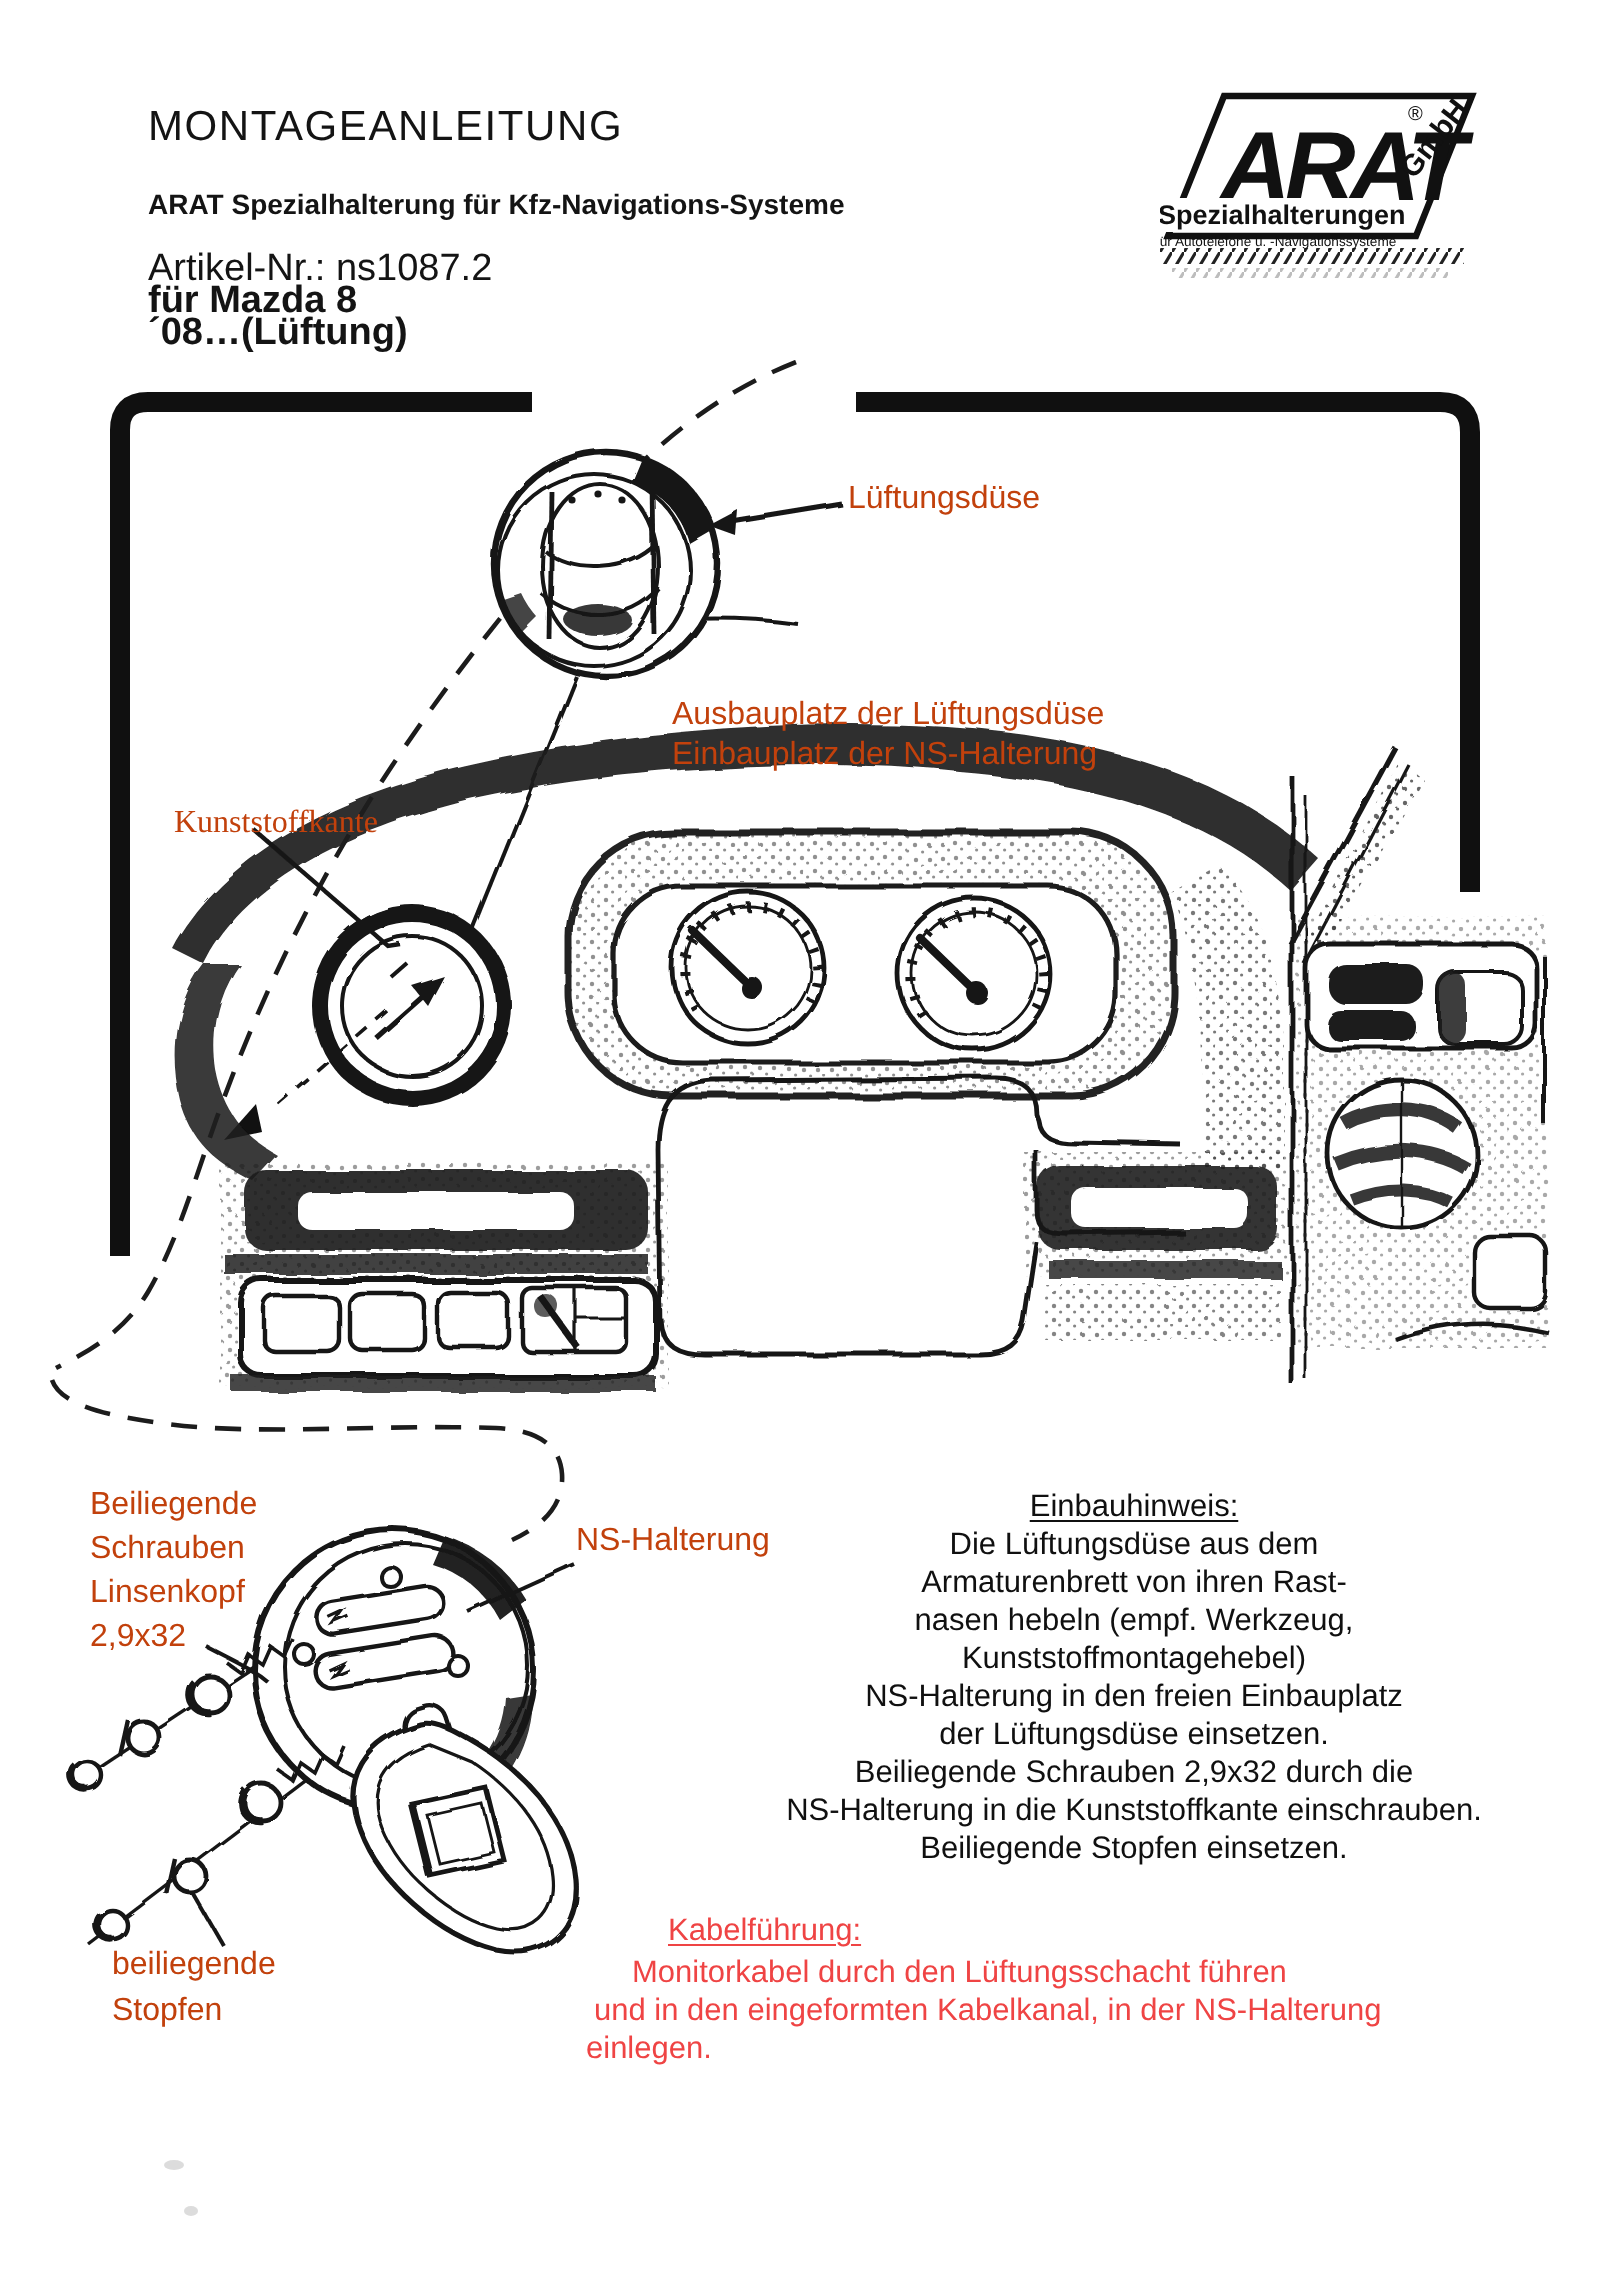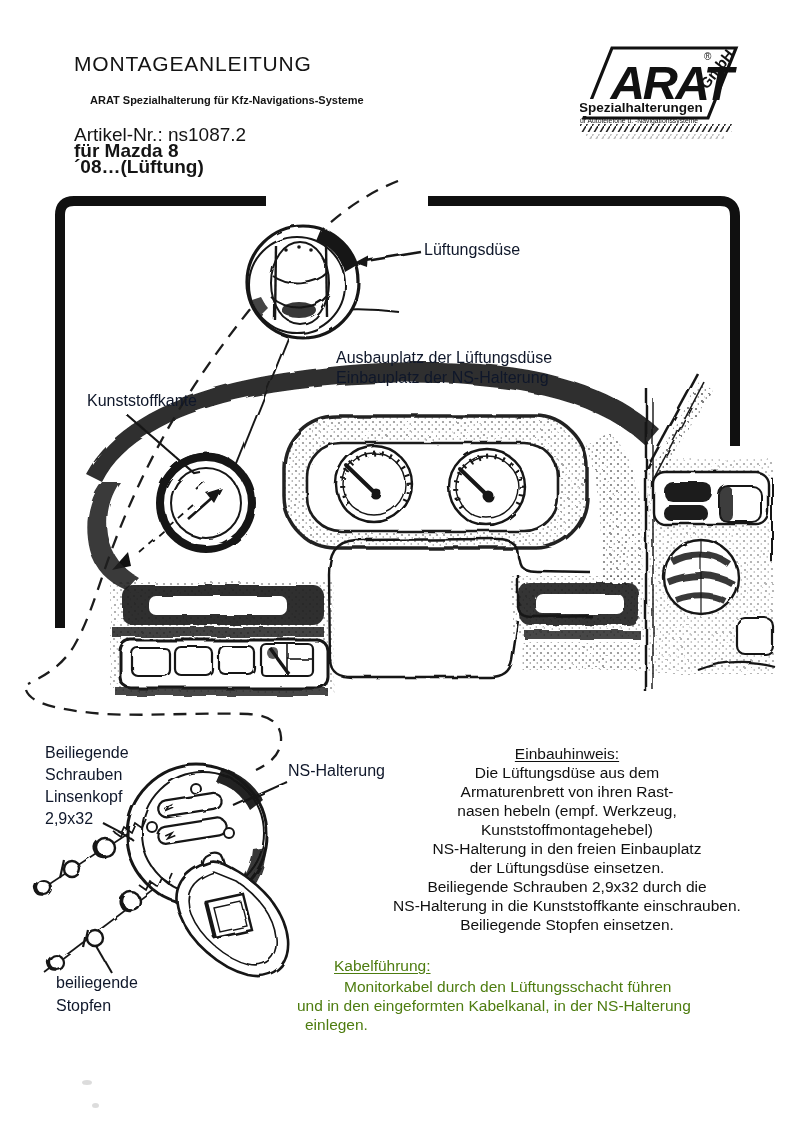--- a/index.html
+++ b/index.html
@@ -3,37 +3,37 @@
 <meta charset="utf-8">
 <style>
   * { margin:0; padding:0; box-sizing:border-box; }
   html,body { background:#ffffff; }
   body {
     width:802px; height:1142px; position:relative; overflow:hidden;
     font-family:"Liberation Sans", sans-serif; color:#141414;
   }
   .abs { position:absolute; }
   .doc-title { left:74px; top:52px; font-size:21px; font-weight:normal; letter-spacing:0.8px; }
-  .doc-subtitle { left:74px; top:94px; font-size:11px; font-weight:bold;margin-left:16px; }
+  .doc-subtitle { left:74px; top:94px; font-size:14px; font-weight:bold; }
   .meta { left:74px; top:127px; font-size:19px; line-height:16px; }
   .meta .bold { font-weight:bold; }
-  .dia-label { font-size:16px; color:#0f172a; white-space:pre-line; line-height:19px; }
+  .dia-label { font-size:16px; color:#c2410c; white-space:pre-line; line-height:19px; }
   .lbl-vent       { left:424px; top:240px; }
   .lbl-removal    { left:336px; top:324px; line-height:19.5px;margin-top:24px; }
-  .lbl-plastic    { left:87px;  top:391px; }
+  .lbl-plastic    { left:87px;  top:402px;font-family:Liberation Serif, serif; }
   .lbl-screws     { left:45px;  top:742px; line-height:22px; }
   .lbl-holder     { left:288px; top:761px;text-align:center; }
   .lbl-plugs      { left:56px;  top:971px; line-height:23px; }
   .hints { left:330px; top:744px; width:474px; text-align:center; font-size:15.5px; line-height:19px; color:#101010; }
   .hints .heading { text-decoration:underline; text-underline-offset:2px; }
-  .cable { font-size:15.5px; line-height:19px; color:#4d7c0f; }
+  .cable { font-size:15.5px; line-height:19px; color:#ef4444; }
   .cable-heading { left:334px; top:956px; text-decoration:underline; text-underline-offset:2px; }
-  .cable-l1 { left:316px; top:977px;margin-left:28px; }
+  .cable-l1 { left:316px; top:977px; }
   .cable-l2 { left:297px; top:996px; }
-  .cable-l3 { left:293px; top:1015px;margin-left:12px; }
+  .cable-l3 { left:293px; top:1015px; }
   .smudge { width:10px; height:5px; border-radius:50%; background:#9a9a9a; opacity:.35; }
   svg text { font-family:"Liberation Sans", sans-serif; }
 </style>
 </head>
 <body>
 
 <div class="abs doc-title">MONTAGEANLEITUNG</div>
 <div class="abs doc-subtitle">ARAT Spezialhalterung für Kfz-Navigations-Systeme</div>
 <div class="abs meta">
   <div>Artikel-Nr.: ns1087.2</div>

